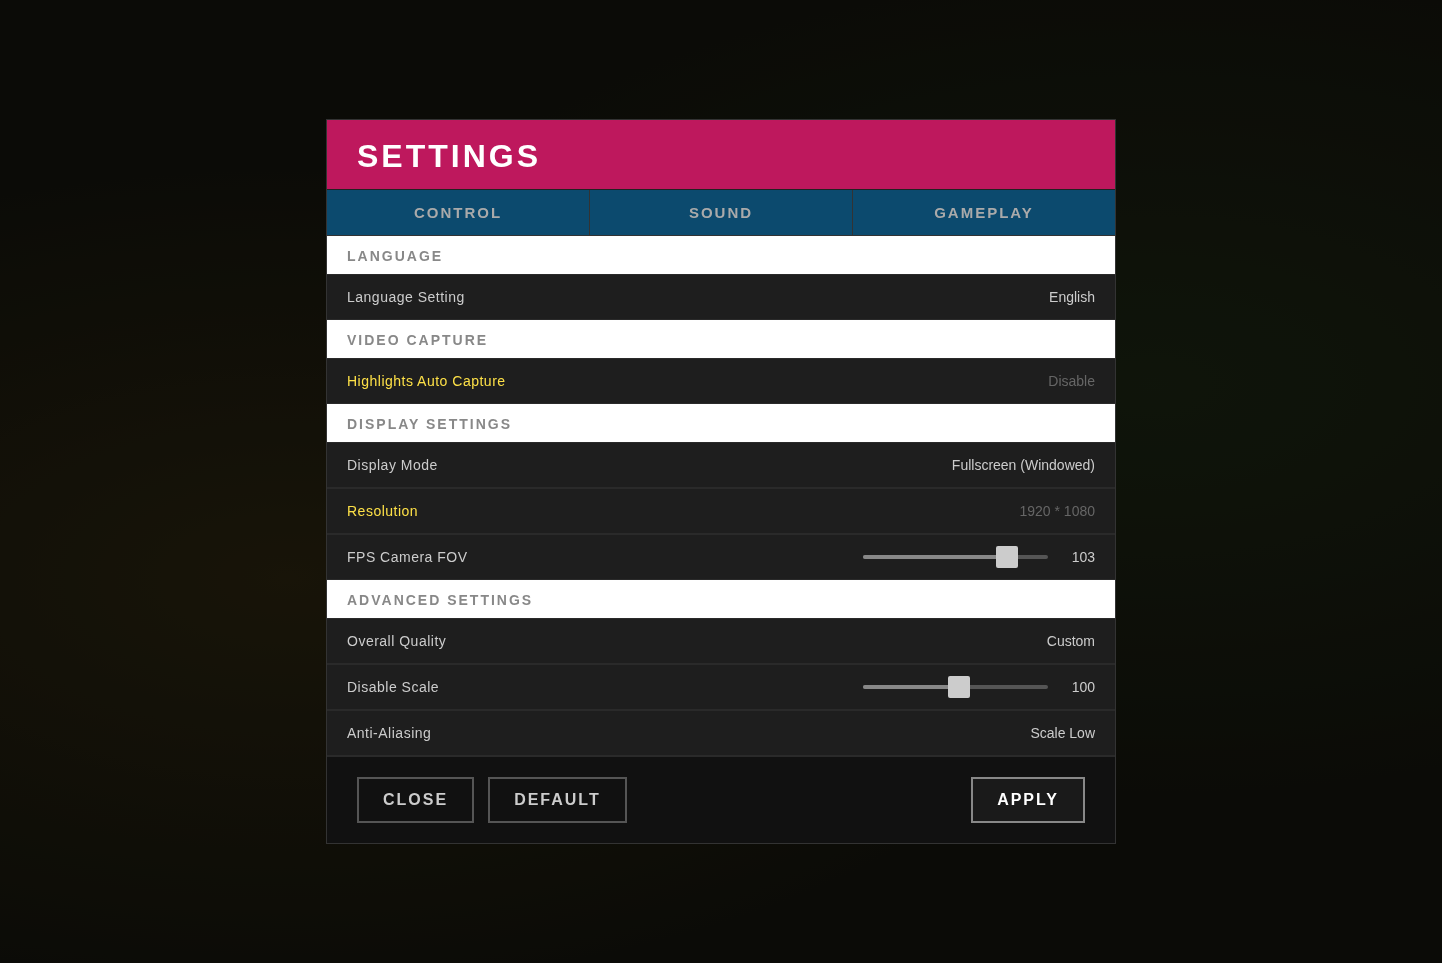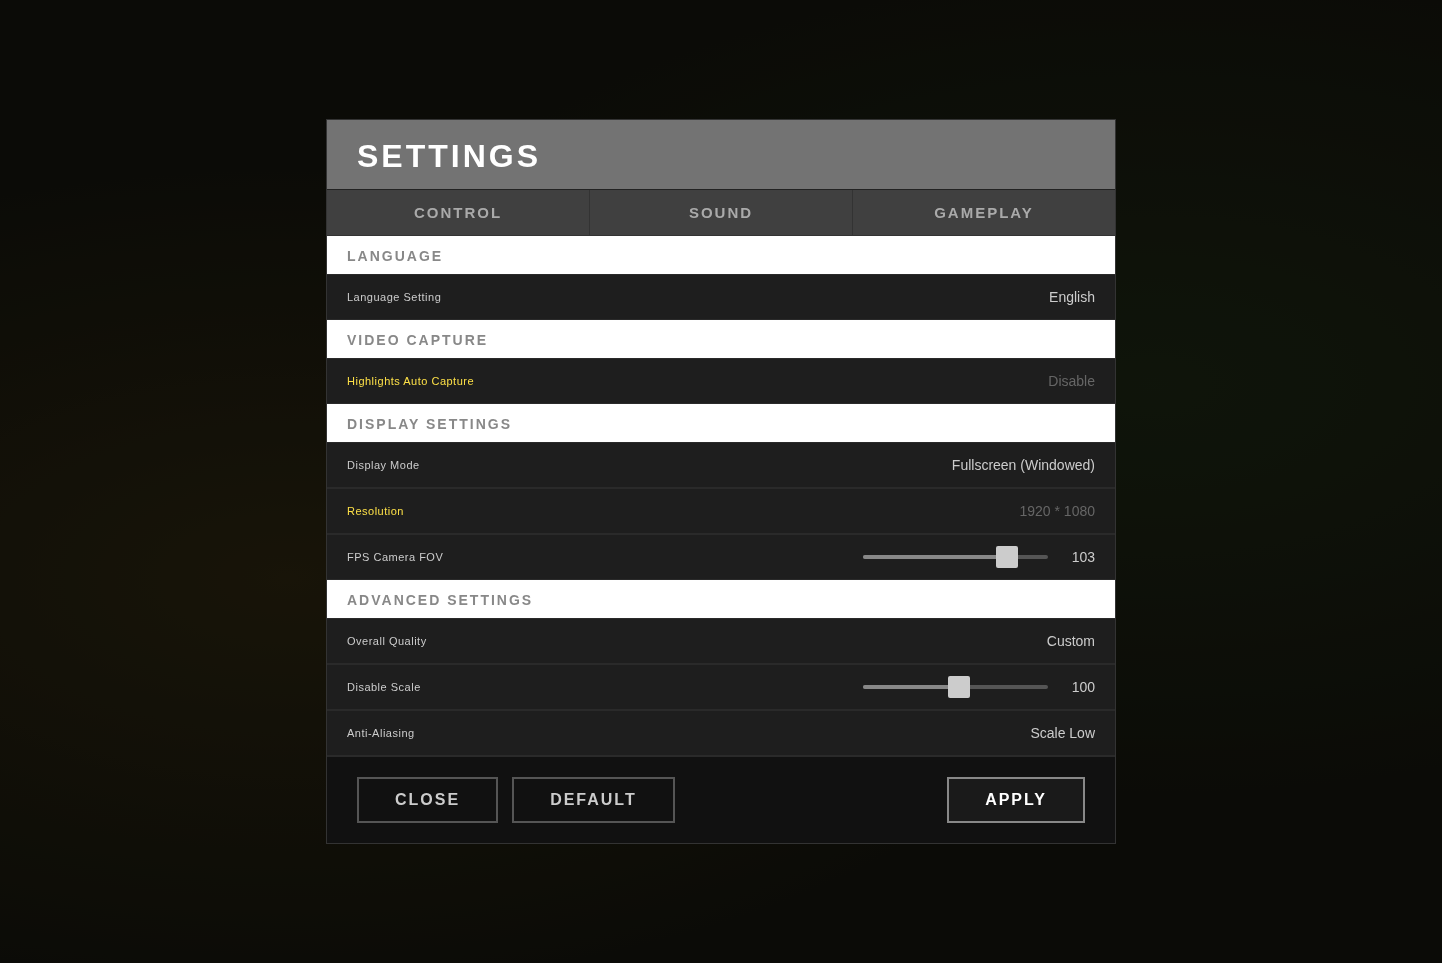--- a/index.html
+++ b/index.html
@@ -35,21 +35,21 @@
 
     .settings-window {
       width: 790px;
       background: #111111;
       border: 1px solid #333;
       position: relative;
       z-index: 2;
     }
 
     .settings-title {
-      background: #737373;
+      background: #be185d;
       padding: 18px 30px 14px 30px;
       border-bottom: 1px solid #222;
     }
 
     .settings-title h1 {
       color: #ffffff;
       font-size: 32px;
       font-weight: 900;
       letter-spacing: 3px;
       text-transform: uppercase;
@@ -64,21 +64,21 @@
     .tab {
       flex: 1;
       padding: 14px 10px;
       text-align: center;
       font-size: 15px;
       font-weight: 800;
       letter-spacing: 2px;
       text-transform: uppercase;
       color: #aaaaaa;
       cursor: pointer;
-      background: #404040;
+      background: #0c4a6e;
       border-right: 1px solid #333;
       font-family: 'Arial Black', Arial, sans-serif;
     }
 
     .tab:last-child { border-right: none; }
 
     .tab.active {
       background: #111111;
       color: #ffffff;
       border-bottom: 2px solid #ffffff;
@@ -125,21 +125,21 @@
       border-top: 1px solid #2a2a2a;
       border-bottom: 1px solid #2a2a2a;
     }
 
     .setting-row.dimmed .setting-label {
       color: #fde047;
     }
 
     .setting-label {
       color: #cccccc;
-      font-size: 11px;
+      font-size: 14px;
       font-weight: 500;
       letter-spacing: 0.5px;
       text-align: center;
     }
 
     .setting-value {
       color: #cccccc;
       font-size: 14px;
     }
 
@@ -193,21 +193,21 @@
       background: #111111;
       border-top: 1px solid #2a2a2a;
     }
 
     .footer-left {
       display: flex;
       gap: 14px;
     }
 
     .btn {
-      padding: 12px 36px;
+      padding: 12px 24px;
       font-size: 16px;
       font-weight: 900;
       letter-spacing: 2px;
       text-transform: uppercase;
       cursor: pointer;
       font-family: 'Arial Black', Arial, sans-serif;
       border: 2px solid #555;
       background: transparent;
       color: #cccccc;
     }

